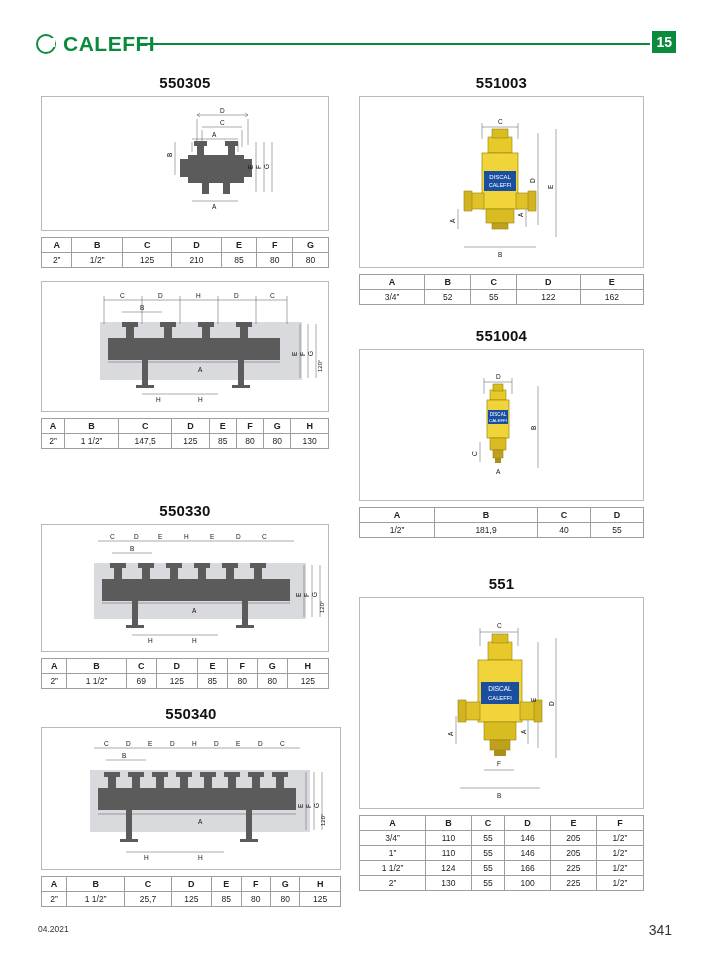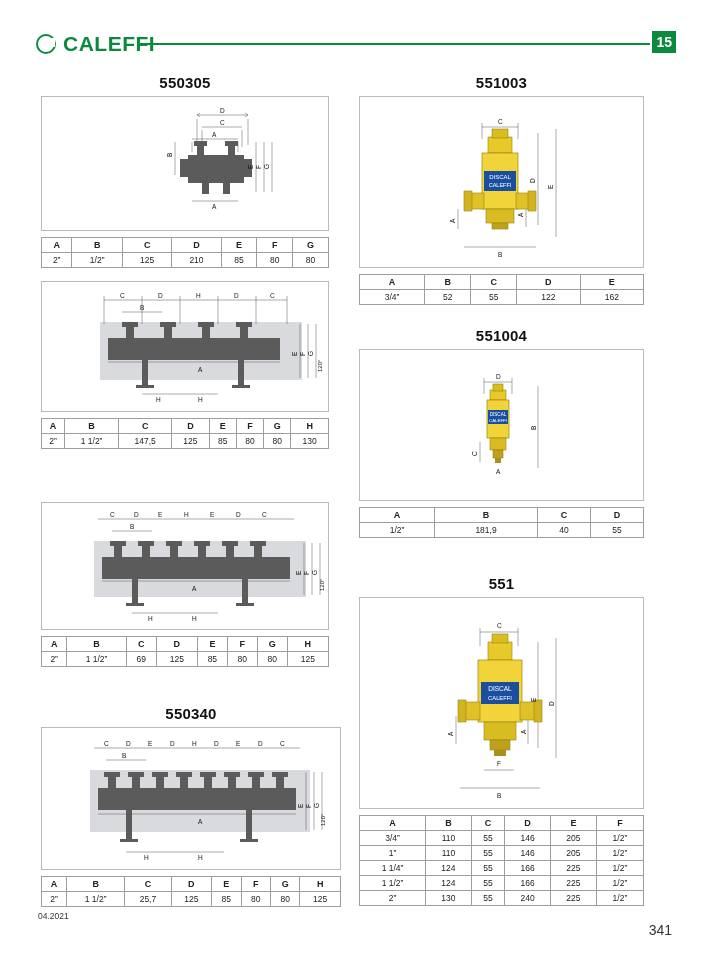--- a/index.html
+++ b/index.html
@@ -66,21 +66,21 @@
     border:1px solid #9e9e9e; text-align:center; padding:2px 1px;
     font-weight:normal; color:#222; height:13px;
   }
   table.dim th { font-weight:bold; font-size:9px; }
 
   
   .svgfig { display:block; }
 
   
   .footer-date {
-    position:absolute; left:38px; bottom:37px; font-size:8.5px; color:#333;
+    position:absolute; left:38px; bottom:24px; font-size:8.5px; color:#333;
   }
   .footer-page {
     position:absolute; right:38px; bottom:20px; font-size:14px; color:#333;
   }
 </style>
 </head>
 <body>
 
 <div class="header">
   <div class="logo-wrap">
@@ -243,20 +243,23 @@
       <td>85</td>
       <td>80</td>
       <td>80</td>
       <td>130</td>
     </tr>
       </tbody>
   </table>
 </div>
 
 <div class="block" style="left:41px; top:502px; width:288px;">
+  <div class="block-title">
+    <span>550</span><span>330</span>
+  </div>
   <div class="fig" style="height:128px;">
     <svg class="svgfig" width="286" height="126" viewBox="0 0 286 126">
       <rect x="52" y="38" width="212" height="56" fill="#d9dade"></rect>
       <g stroke="#555" stroke-width="0.5" fill="none">
         <line x1="56" y1="16" x2="252" y2="16"></line>
         <line x1="70" y1="28" x2="110" y2="28"></line>
         <line x1="60" y1="78" x2="248" y2="78"></line>
         <line x1="262" y1="40" x2="262" y2="92"></line>
         <line x1="270" y1="40" x2="270" y2="92"></line>
         <line x1="278" y1="40" x2="278" y2="92"></line>
@@ -596,40 +599,32 @@
       </tr>
       <tr>
         <td>1”</td>
         <td>110</td>
         <td>55</td>
         <td>146</td>
         <td>205</td>
         <td>1/2”</td>
       </tr>
       <tr>
-        <td>1 1/4”</td>
-        <td>124</td>
-        <td>55</td>
-        <td>166</td>
-        <td>225</td>
-        <td>1/2”</td>
-      </tr>
-      <tr>
         <td>1 1/2”</td>
         <td>124</td>
         <td>55</td>
         <td>166</td>
         <td>225</td>
         <td>1/2”</td>
       </tr>
       <tr>
         <td>2”</td>
         <td>130</td>
         <td>55</td>
-        <td>240</td>
+        <td>100</td>
         <td>225</td>
         <td>1/2”</td>
       </tr>
     </tbody>
   </table>
 </div>
 
 <div class="footer-date">04.2021</div>
 <div class="footer-page">341</div>
 

